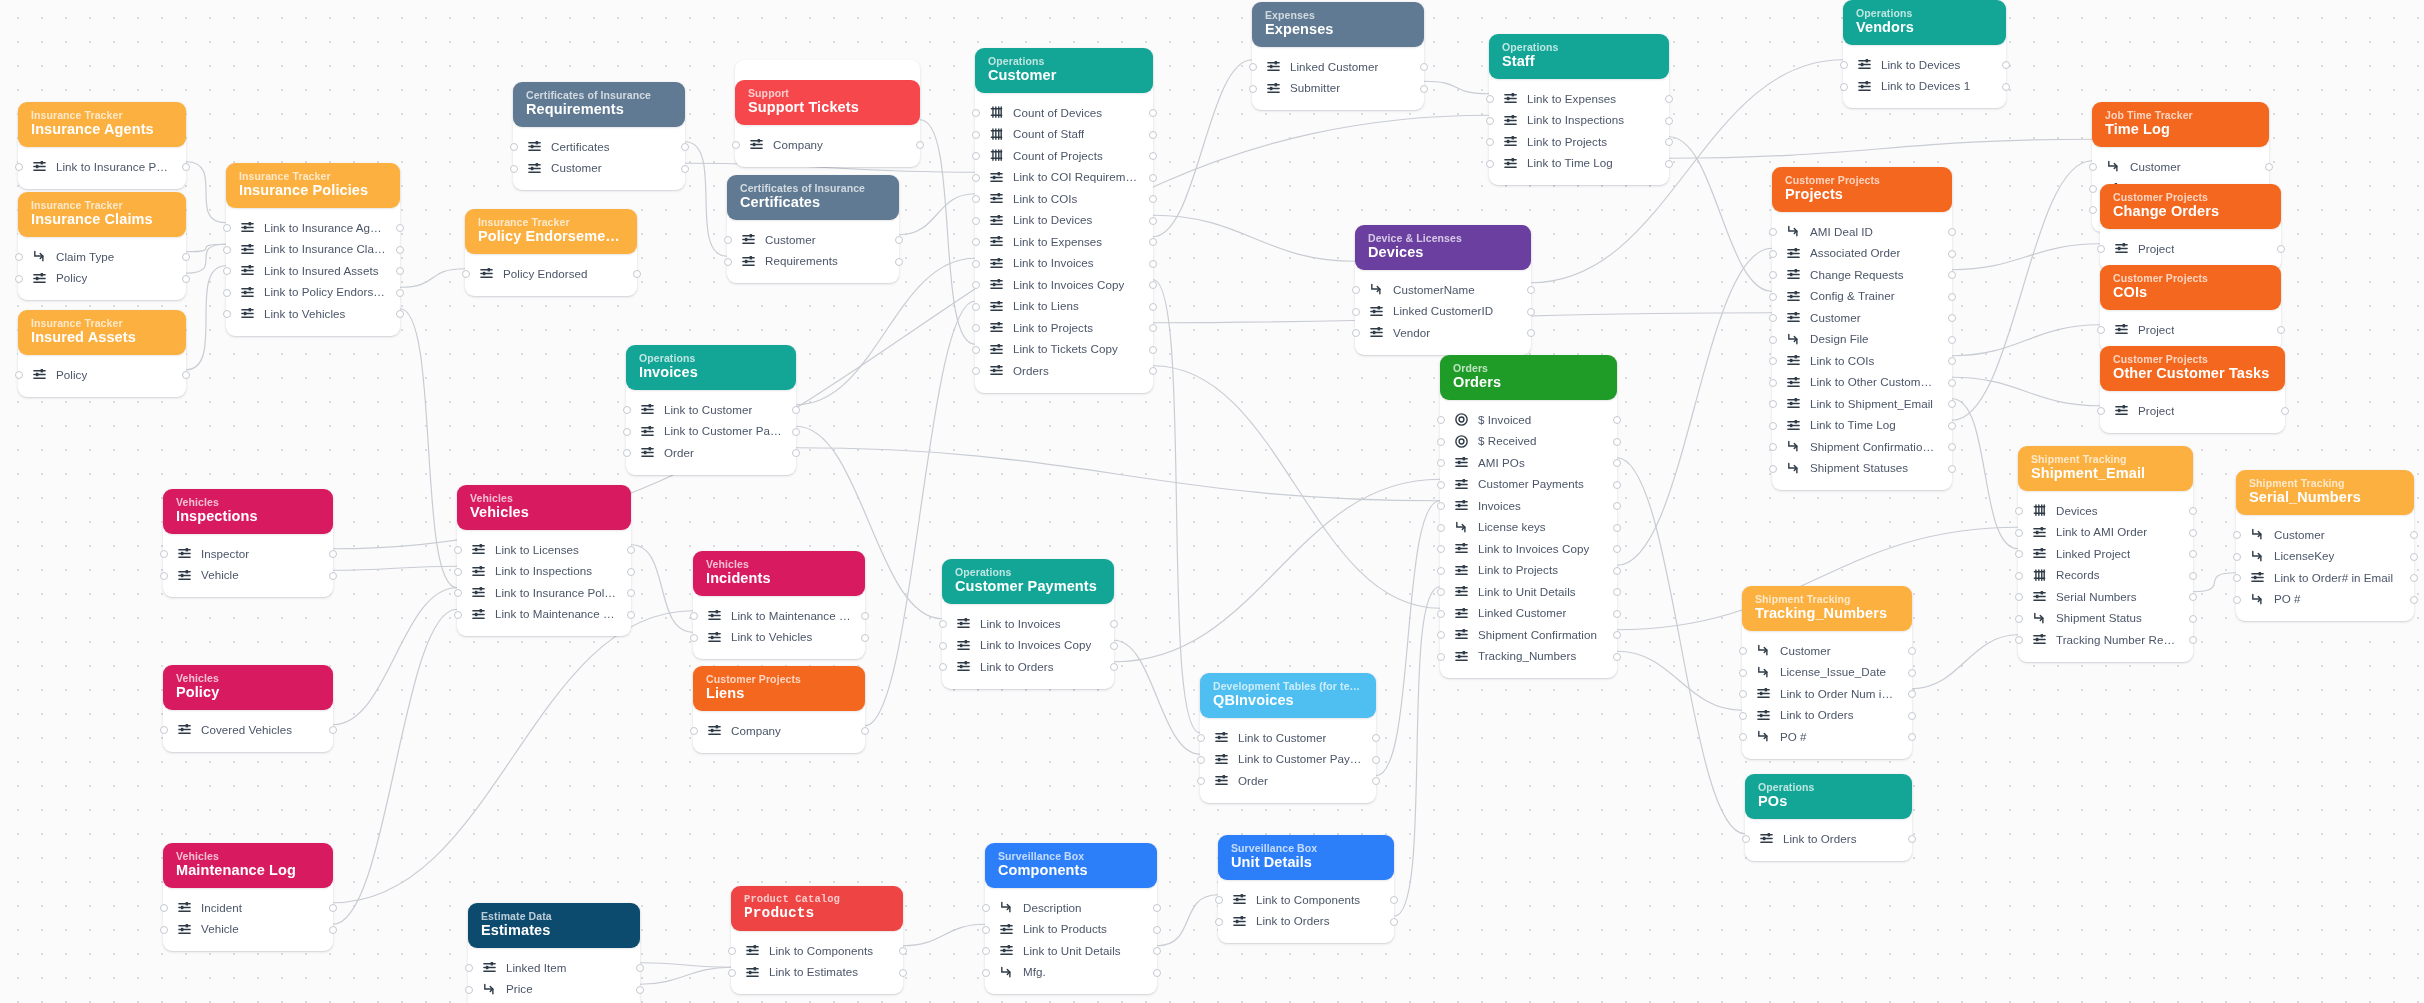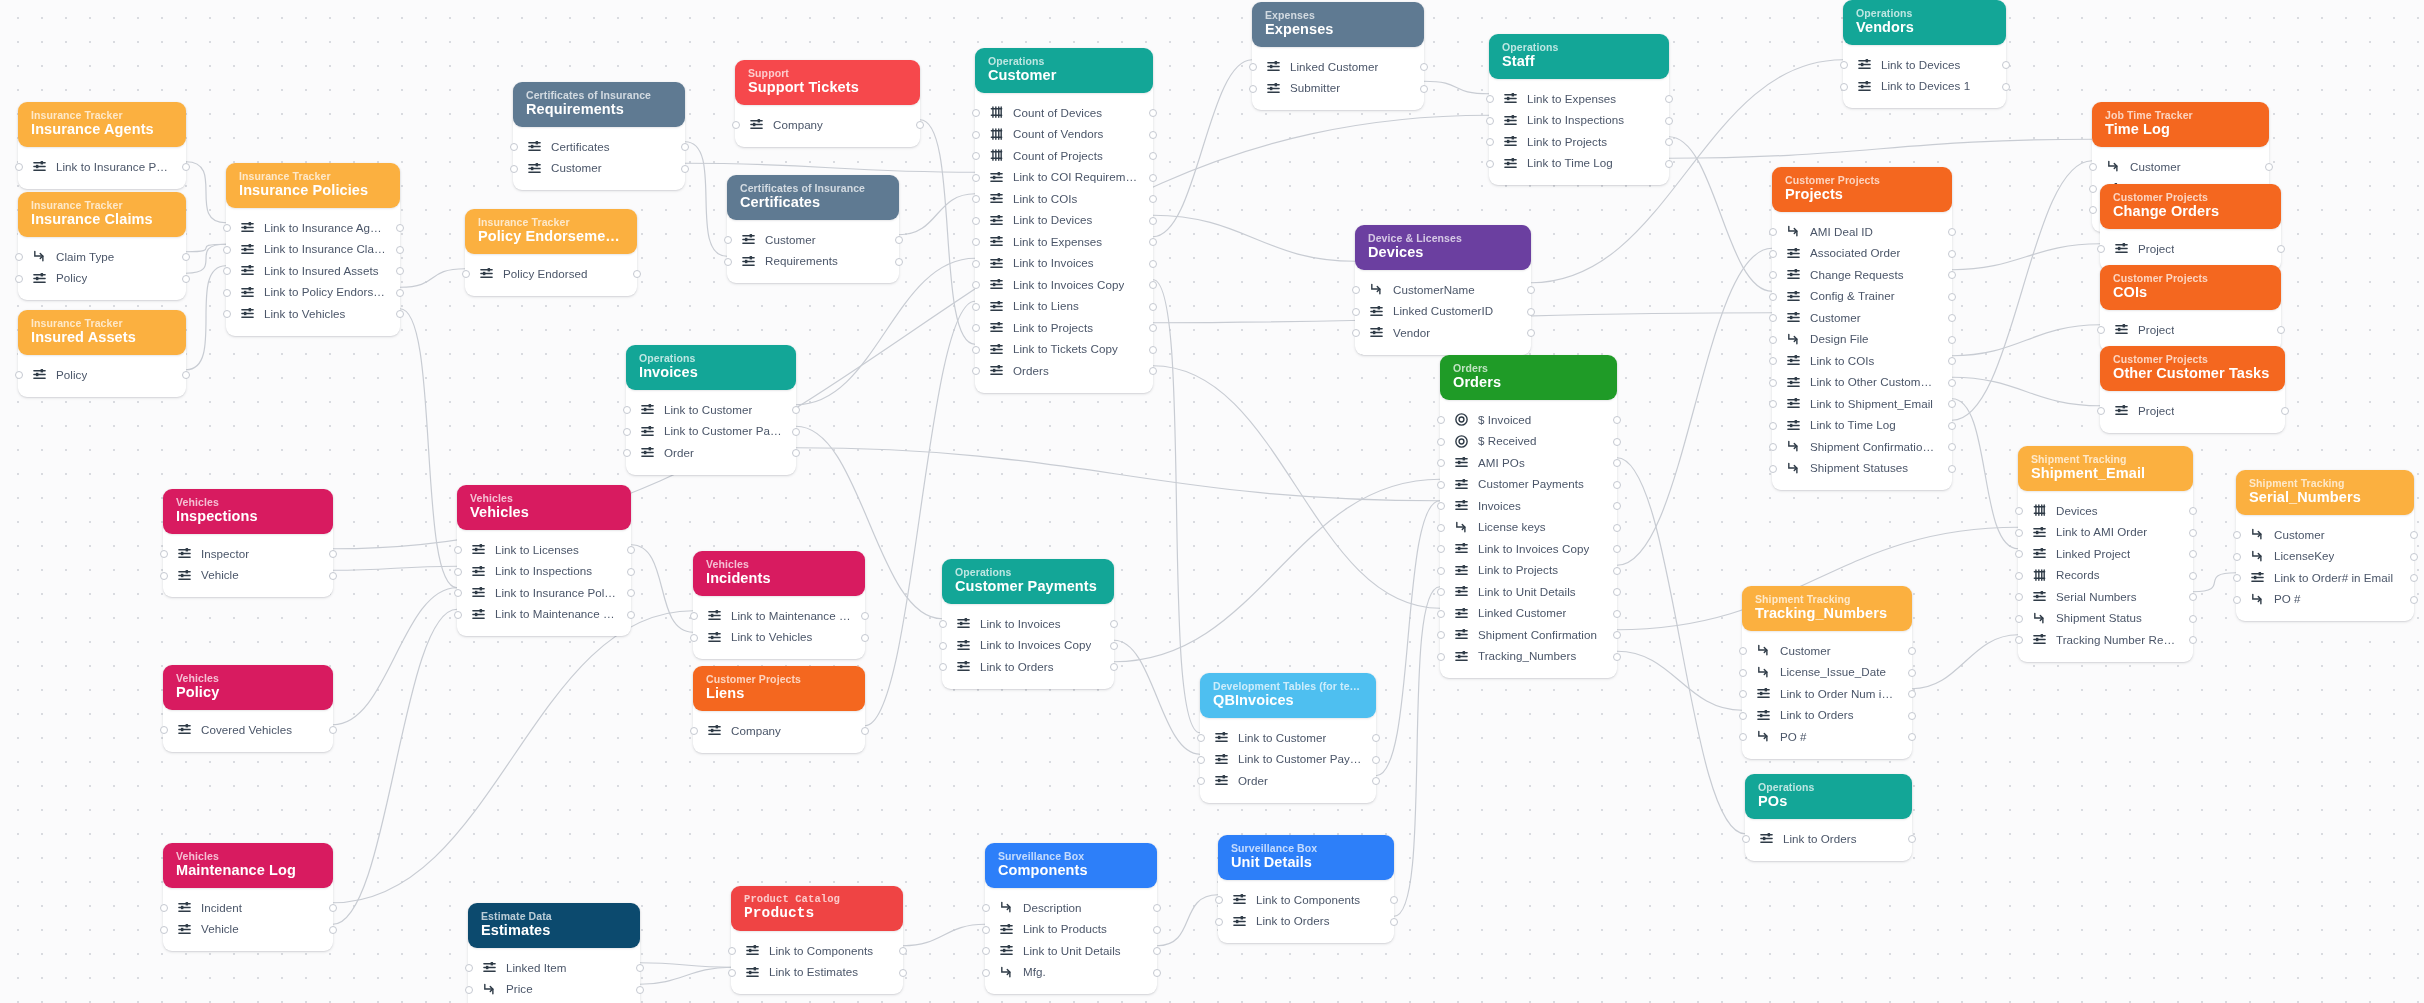--- a/index.html
+++ b/index.html
@@ -367,21 +367,21 @@
                 <rect x="4.2" y="6.2" width="2.6" height="3.6" fill="#2f3b47"></rect>
               </svg>
             </span>
             <span class="field-label">Requirements</span>
             <span class="port l"></span>
             <span class="port r"></span>
           </div>
         </div>
       </div>
       <div class="node" style="left: 735px; top: 60px; width: 185px;">
-        <div class="node-head" style="background: rgb(246, 72, 76);">
+        <div class="node-head" style="background: rgb(246, 72, 76); margin-top: 20px;">
           <div class="node-group">Support</div>
           <div class="node-title">Support Tickets</div>
         </div>
         <div class="fields">
           <div class="field">
             <span class="field-icon">
               <svg width="15" height="15" viewBox="0 0 16 16">
                 <line x1="2" y1="4" x2="14" y2="4" stroke="#2f3b47" stroke-width="1.5" stroke-linecap="round"></line>
                 <line x1="2" y1="8" x2="14" y2="8" stroke="#2f3b47" stroke-width="1.5" stroke-linecap="round"></line>
                 <line x1="2" y1="12" x2="14" y2="12" stroke="#2f3b47" stroke-width="1.5" stroke-linecap="round"></line>
@@ -420,21 +420,21 @@
             <span class="field-icon">
               <svg width="15" height="15" viewBox="0 0 16 16">
                 <line x1="2.5" y1="4" x2="13.5" y2="4" stroke="#2f3b47" stroke-width="1.5" stroke-linecap="round"></line>
                 <line x1="2.5" y1="11" x2="13.5" y2="11" stroke="#2f3b47" stroke-width="1.5" stroke-linecap="round"></line>
                 <line x1="4.2" y1="2" x2="4.2" y2="13" stroke="#2f3b47" stroke-width="1.5" stroke-linecap="round"></line>
                 <line x1="7.3" y1="2" x2="7.3" y2="13" stroke="#2f3b47" stroke-width="1.5" stroke-linecap="round"></line>
                 <line x1="10.4" y1="2" x2="10.4" y2="13" stroke="#2f3b47" stroke-width="1.5" stroke-linecap="round"></line>
                 <line x1="13" y1="2" x2="13" y2="13" stroke="#2f3b47" stroke-width="1.5" stroke-linecap="round"></line>
               </svg>
             </span>
-            <span class="field-label">Count of Vendors</span>
+            <span class="field-label">Count of Staff</span>
             <span class="port l"></span>
             <span class="port r"></span>
           </div>
           <div class="field">
             <span class="field-icon">
               <svg width="15" height="15" viewBox="0 0 16 16">
                 <line x1="2.5" y1="4" x2="13.5" y2="4" stroke="#2f3b47" stroke-width="1.5" stroke-linecap="round"></line>
                 <line x1="2.5" y1="11" x2="13.5" y2="11" stroke="#2f3b47" stroke-width="1.5" stroke-linecap="round"></line>
                 <line x1="4.2" y1="2" x2="4.2" y2="13" stroke="#2f3b47" stroke-width="1.5" stroke-linecap="round"></line>
                 <line x1="7.3" y1="2" x2="7.3" y2="13" stroke="#2f3b47" stroke-width="1.5" stroke-linecap="round"></line>

